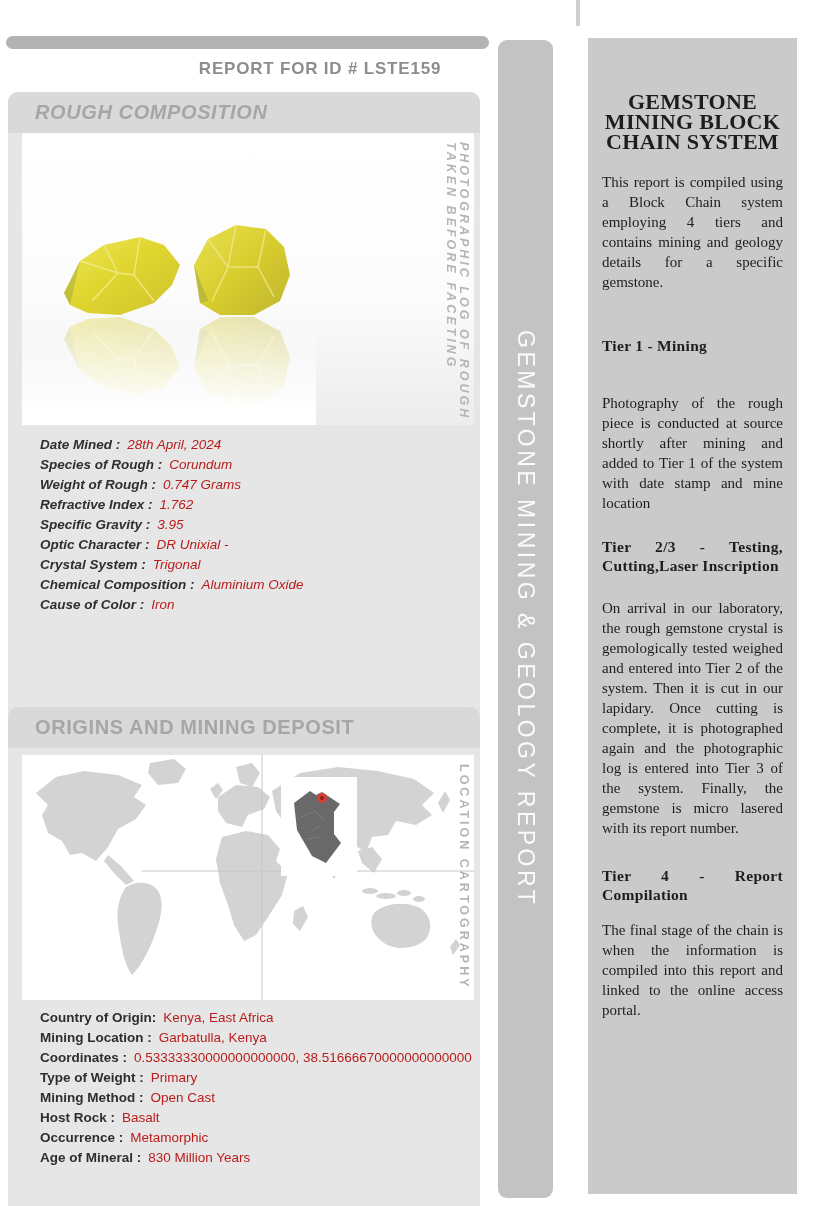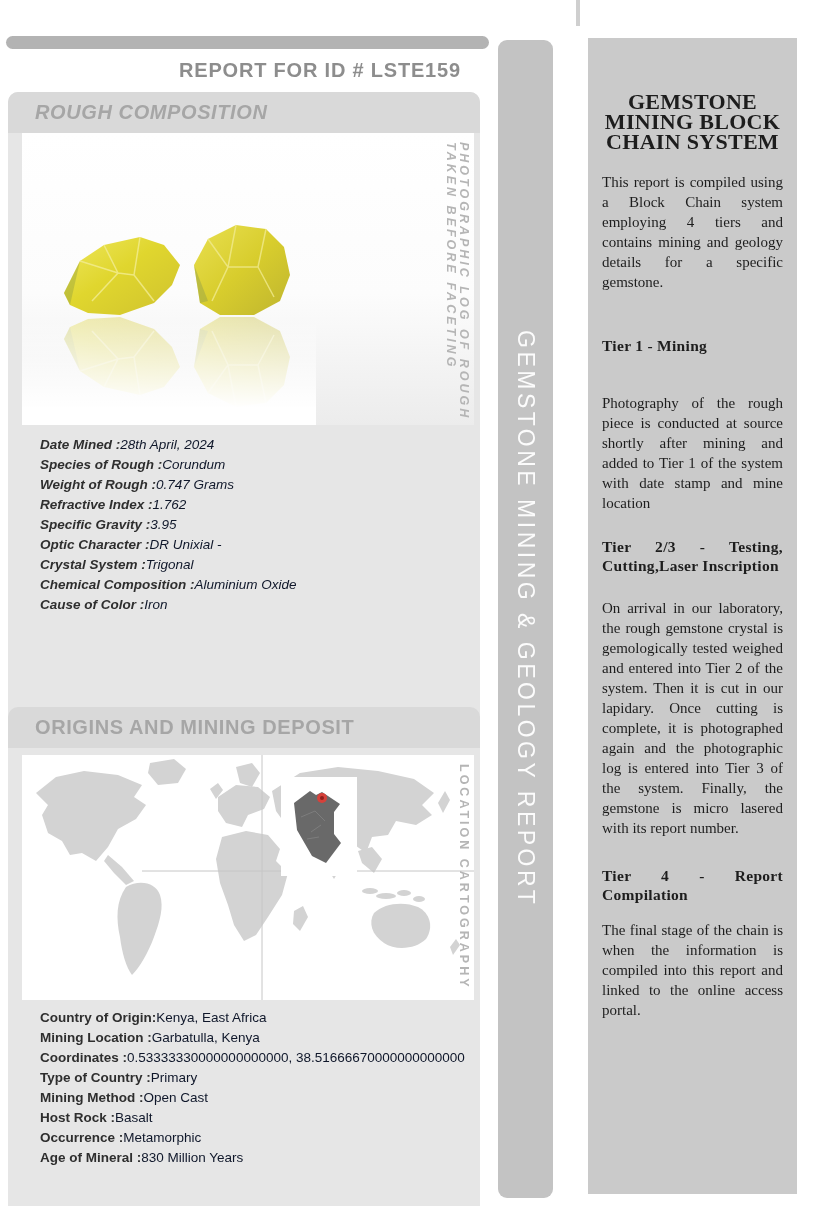--- a/index.html
+++ b/index.html
@@ -4,42 +4,42 @@
 <style>
   html,body{margin:0;padding:0;}
   body{
     width:817px;height:1206px;position:relative;overflow:hidden;
     background:#ffffff;font-family:"Liberation Sans",sans-serif;
   }
   
   .top-pill{position:absolute;left:6px;top:36px;width:483px;height:13px;
     background:#b3b3b3;border-radius:7px;}
   .report-title{position:absolute;left:170px;top:59px;width:300px;text-align:center;
-    font-size:20px;font-weight:bold;color:#8d8d8d;letter-spacing:.8px;white-space:nowrap;}
+    font-size:17px;font-weight:bold;color:#8d8d8d;letter-spacing:.8px;white-space:nowrap;}
   .card{position:absolute;left:8px;width:472px;background:#e6e6e6;border-radius:10px;}
   #card-rough{top:92px;height:711px;font-style:italic;}
   #card-origins{top:707px;height:606px;}
   .card-header{position:absolute;top:0;left:0;right:0;height:41px;background:#d9d9d9;
     border-radius:10px 10px 0 0;}
   .card-header .hd{position:absolute;left:27px;top:9px;font-size:20px;font-weight:bold;
     color:#a6a6a6;letter-spacing:.6px;white-space:nowrap;}
   .white-band{position:absolute;left:14px;background:#ffffff;overflow:hidden;}
   #photo-band{top:41px;width:452px;height:292px;
     background:linear-gradient(180deg,#ffffff 0%,#fcfcfc 55%,#ececec 100%);}
   #map-band{top:48px;width:452px;height:245px;background:#ffffff;}
   .vcap{position:absolute;top:9px;right:4px;writing-mode:vertical-rl;white-space:pre-line;
     font-size:12.5px;color:#b5b5b5;letter-spacing:3px;line-height:13px;font-weight:bold;}
   .gems-svg{position:absolute;left:0;top:0;}
   .map-svg{position:absolute;left:0;top:0;}
   .fields{position:absolute;left:32px;right:6px;}
   #fields-rough{top:345px;}
   #fields-origins{top:303px;}
   .frow{height:20px;font-size:13.5px;white-space:nowrap;}
   .flabel{font-weight:bold;color:#2e2e2e;}
-  .fvalue{color:#0f172a;}
+  .fvalue{color:#b91c1c;margin-left:7px;}
   
   .strip{position:absolute;left:498px;top:40px;width:55px;height:1158px;background:#c3c3c3;
     border-radius:9px;display:flex;align-items:center;justify-content:center;}
   .strip .btxt{writing-mode:vertical-rl;font-size:23px;letter-spacing:3.5px;color:#fcfcfc;
     white-space:nowrap;}
   .top-notch{position:absolute;left:576px;top:0;width:4px;height:26px;background:#cfcfcf;}
   
   .sidebar{position:absolute;left:588px;top:38px;width:209px;height:1156px;background:#cacaca;
     box-sizing:border-box;padding:54px 14px 0;font-family:"Liberation Serif",serif;color:#1d1d1d;}
   .sb-title{font-size:22px;font-weight:bold;text-align:center;line-height:20px;
@@ -157,21 +157,21 @@
         <circle cx="41" cy="21" r="2" fill="#8f1f1c"></circle>
       </g>
     </svg>
     <div class="vcap">LOCATION CARTOGRAPHY</div>
   </div>
 
   <div class="fields" id="fields-origins">
     <div class="frow"><span class="flabel">Country of Origin:</span><span class="fvalue">Kenya, East Africa</span></div>
     <div class="frow"><span class="flabel">Mining Location :</span><span class="fvalue">Garbatulla, Kenya</span></div>
     <div class="frow"><span class="flabel">Coordinates :</span><span class="fvalue">0.53333330000000000000,  38.51666670000000000000</span></div>
-    <div class="frow"><span class="flabel">Type of Country :</span><span class="fvalue">Primary</span></div>
+    <div class="frow"><span class="flabel">Type of Weight :</span><span class="fvalue">Primary</span></div>
     <div class="frow"><span class="flabel">Mining Method :</span><span class="fvalue">Open Cast</span></div>
     <div class="frow"><span class="flabel">Host Rock :</span><span class="fvalue">Basalt</span></div>
     <div class="frow"><span class="flabel">Occurrence :</span><span class="fvalue">Metamorphic</span></div>
     <div class="frow"><span class="flabel">Age of Mineral :</span><span class="fvalue">830 Million Years</span></div>
   </div>
 </div>
 
 <div class="strip">
   <span class="btxt">GEMSTONE MINING &amp; GEOLOGY REPORT</span>
 </div>

